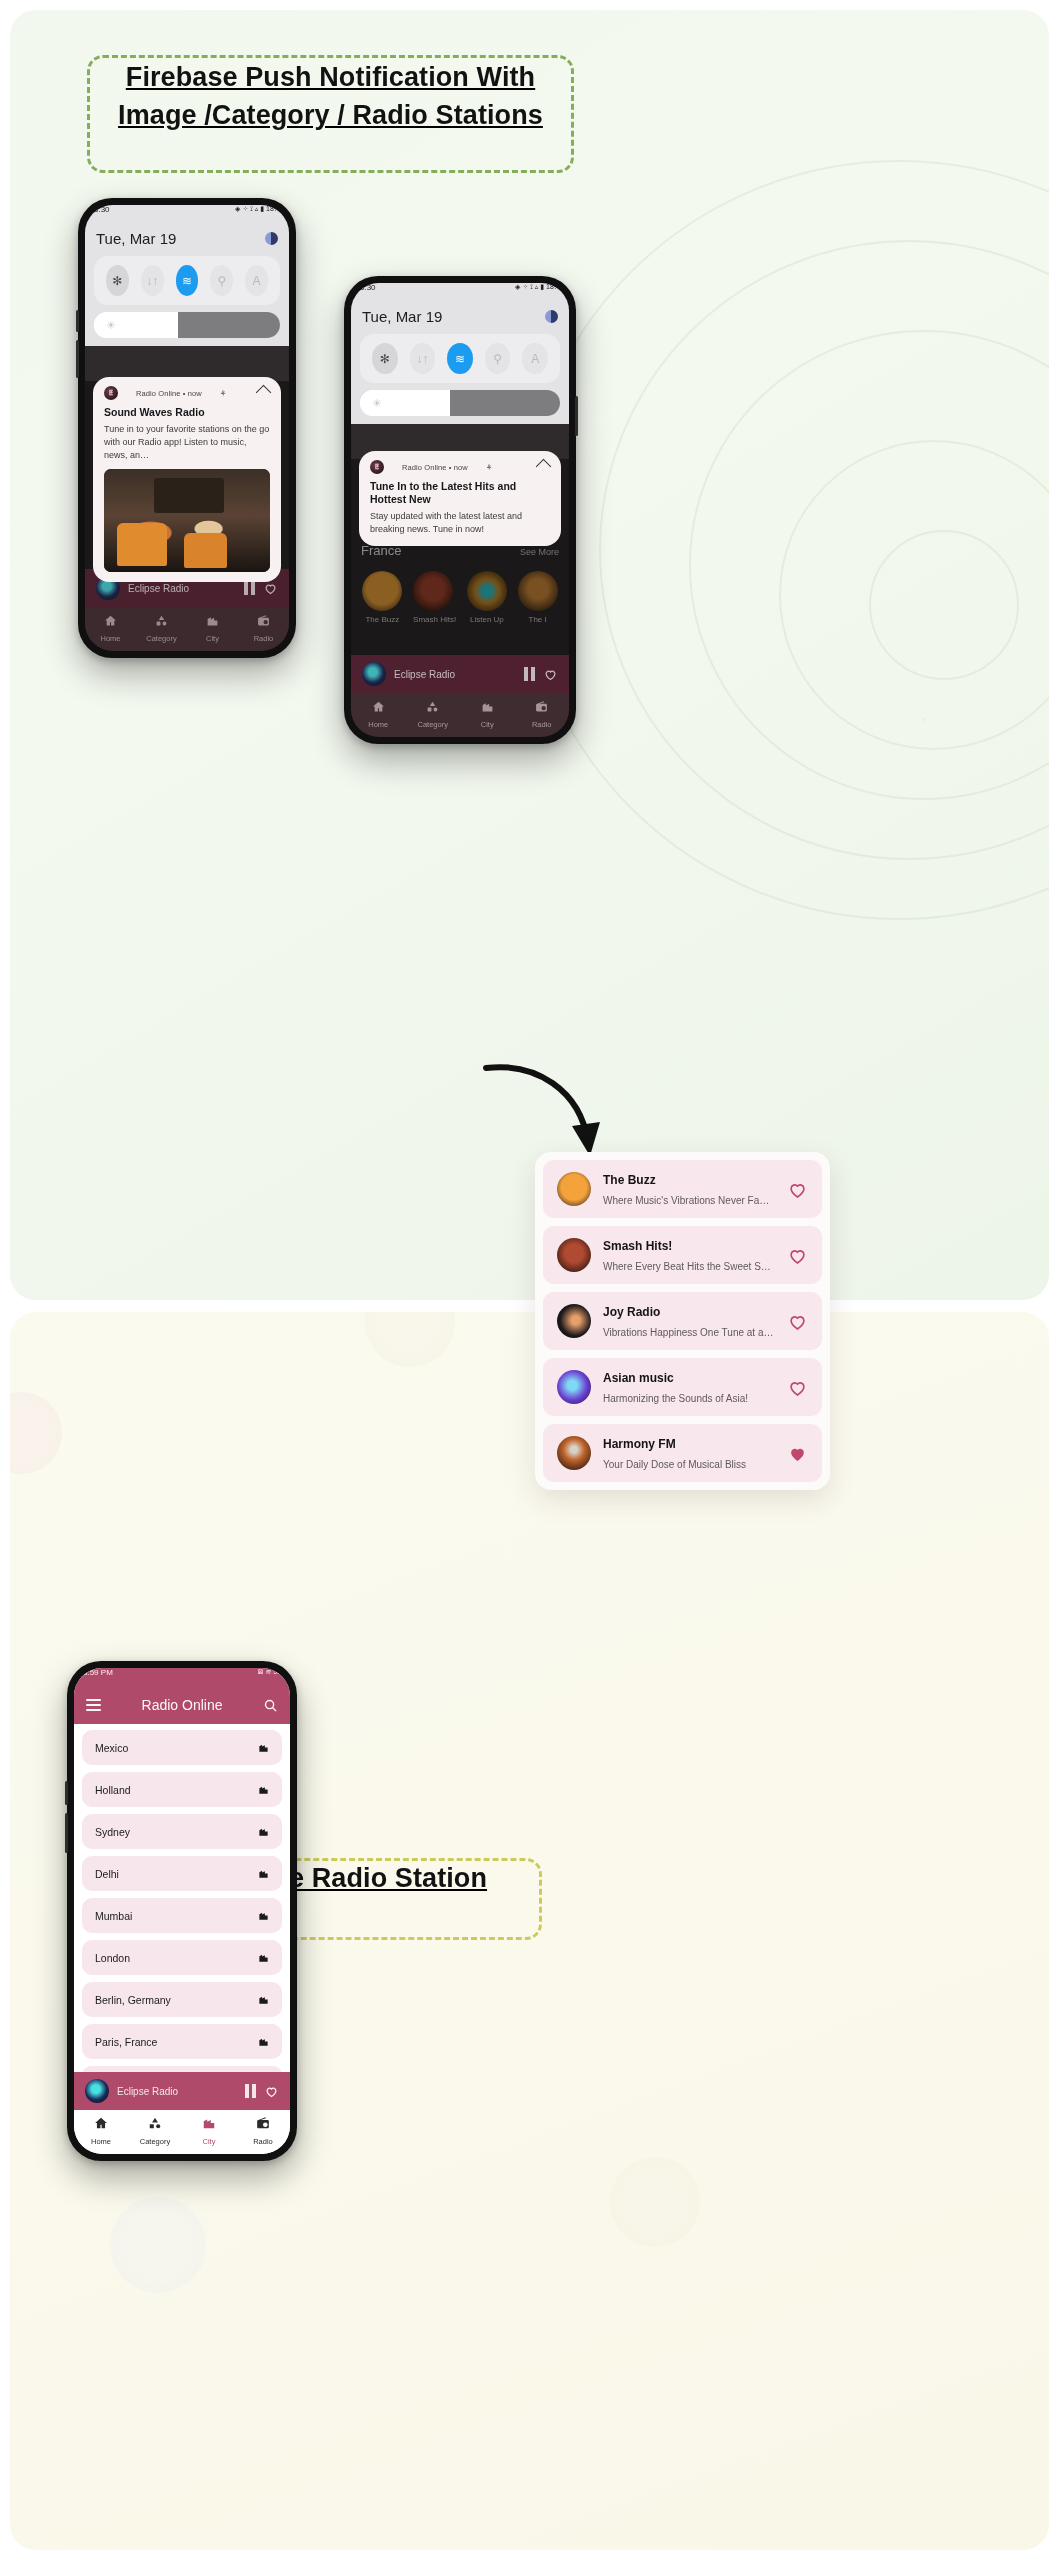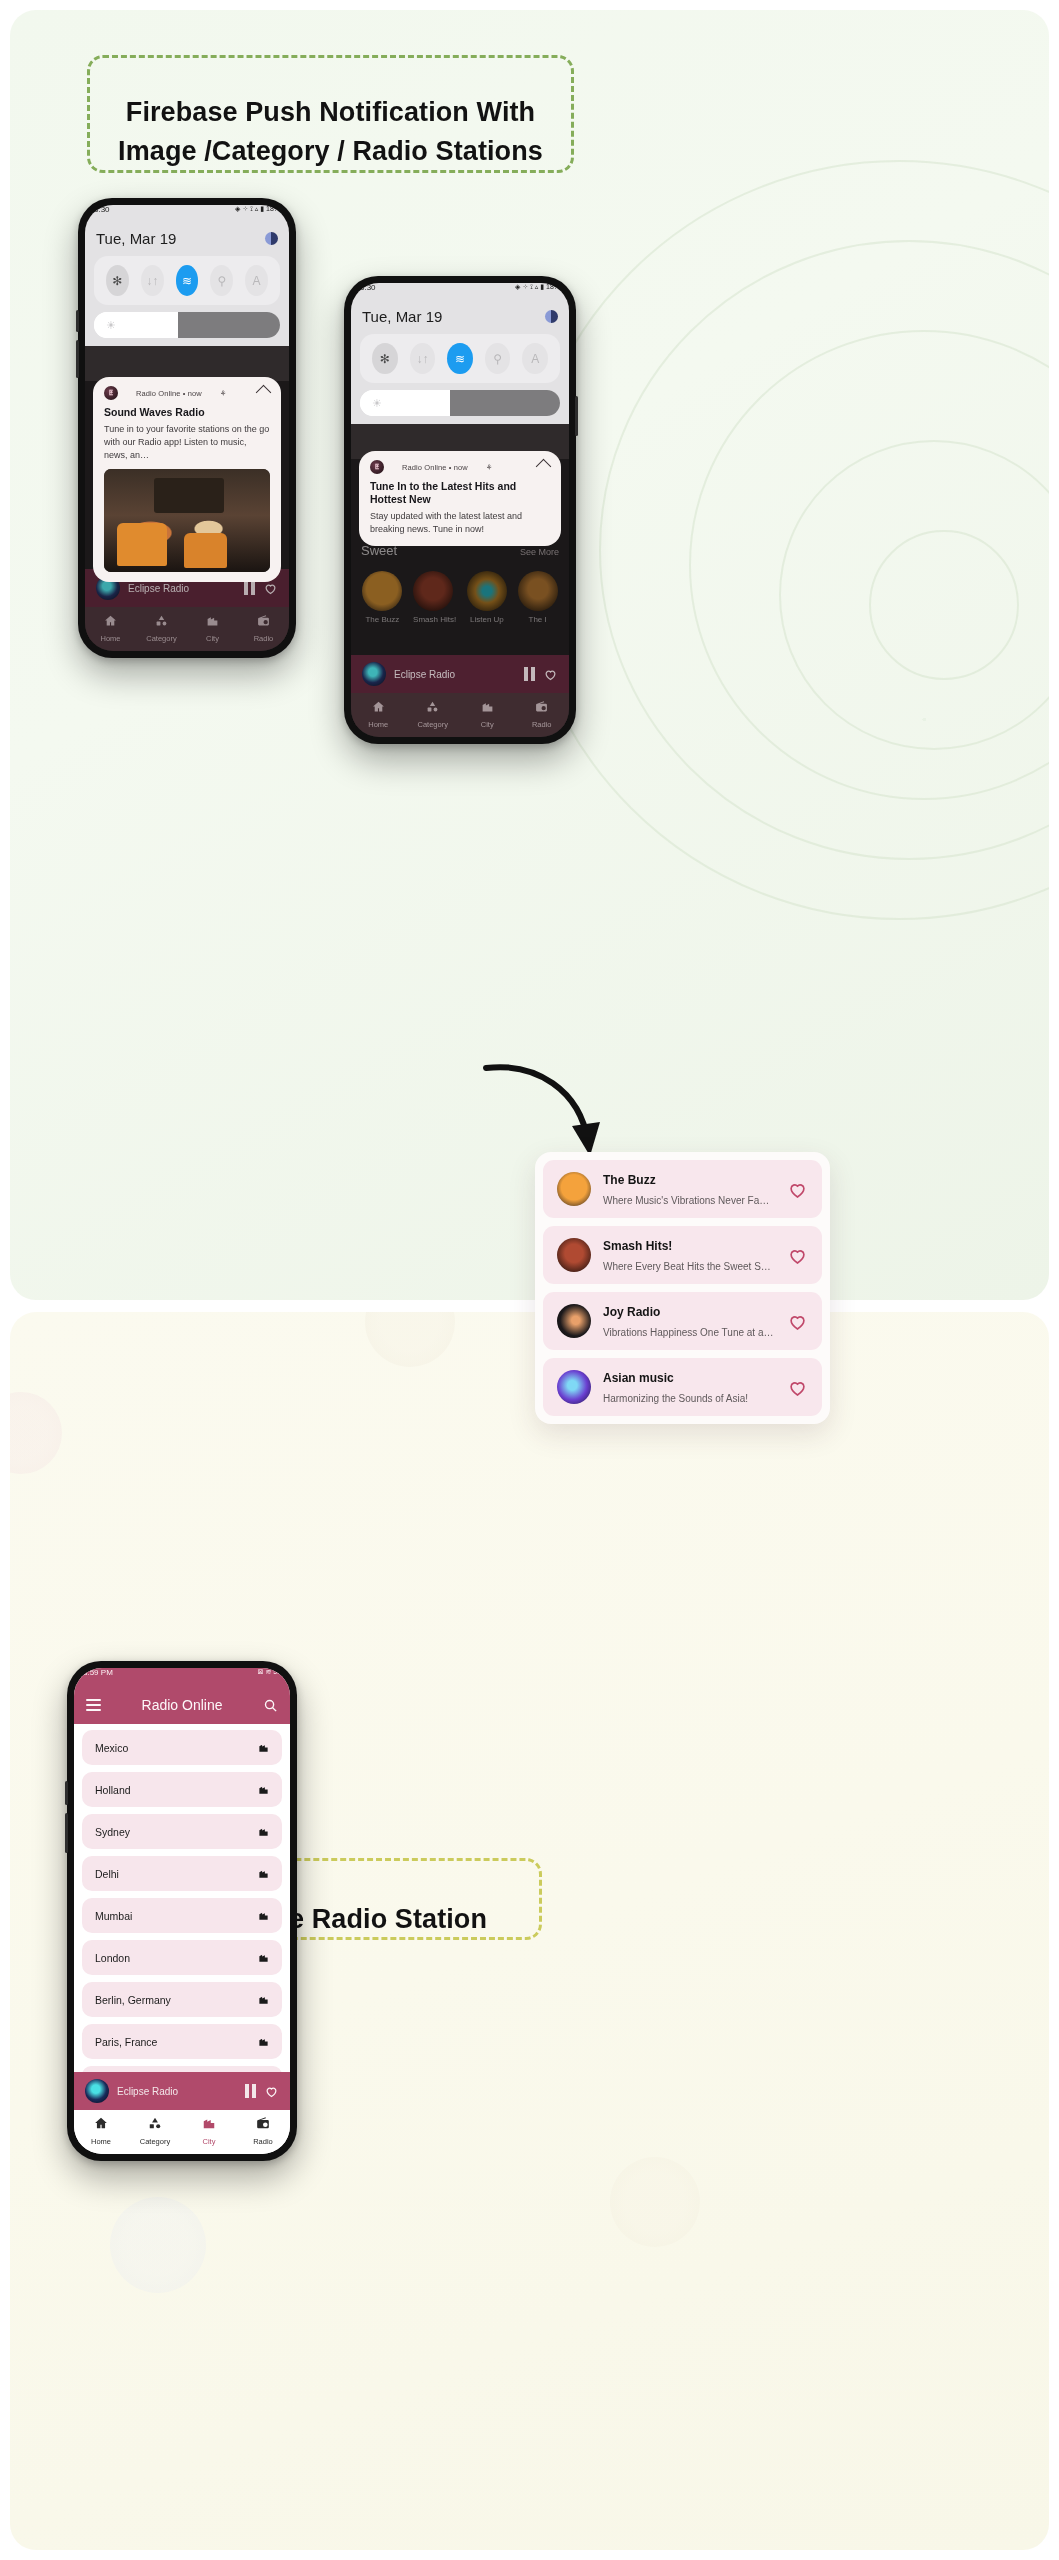--- a/index.html
+++ b/index.html
@@ -38,22 +38,23 @@
     border-radius: 26px;
     background: linear-gradient(160deg,#fbfaef 0%, #faf9ec 50%, #f8f7e8 100%);
     overflow: hidden;
   }
 
   
   .banner {
     position: absolute;
     border: 3px dashed #85ad5a;
     border-radius: 16px;
-    display: flex; align-items: flex-end; justify-content: center;
+    display: flex; align-items: flex-start; justify-content: center;
     text-align: center;
+    text-decoration: underline;
   }
   .banner.b1 { left: 77px; top: 45px; width: 487px; height: 118px; }
   .banner.b2 { left: 117px; top: 546px; width: 415px; height: 82px; border-color: #cbcb5c; }
   .banner h1 {
     font-weight: 700; color: #121212; letter-spacing: .1px;
   }
   .banner.b1 h1 { font-size: 27px; line-height: 1.42; }
   .banner.b2 h1 { font-size: 27px; line-height: 1.3; }
 
   
@@ -379,21 +380,21 @@
             <div class="circ" style="width:38px;height:38px;background:radial-gradient(circle at 50% 45%,#2b6f8a 0 45%,#0b1014 100%);"></div>
             <div class="row-label">Rock music</div>
           </div>
           <div>
             <div class="circ" style="width:38px;height:38px;background:radial-gradient(circle at 50% 45%,#b08a3a 0 45%,#120f0a 100%);"></div>
             <div class="row-label">Ja</div>
           </div>
         </div>
 
         <div class="sec-head" style="position:absolute;left:0;right:0;top:84px;">
-          <span class="t">Sweet</span>
+          <span class="t">France</span>
           <span class="m">See More</span>
         </div>
 
         <div style="position:absolute;left:0;right:0;top:112px;display:flex;justify-content:space-around;padding:0 6px;">
           <div>
             <div class="circ" style="width:40px;height:40px;background:radial-gradient(circle at 50% 45%,#f0a43a 0 52%,#121015 100%);"></div>
             <div class="row-label">The Buzz</div>
           </div>
           <div>
             <div class="circ" style="width:40px;height:40px;background:radial-gradient(circle at 50% 45%,#a4452f 0 38%,#0d0a09 100%);"></div>
@@ -623,15 +624,25 @@
     <div class="scard">
       <span class="ava" style="background:radial-gradient(circle at 45% 45%,#7fd8f5 0 18%,#6a3fd0 55%,#171033 100%);"></span>
       <span class="txt">
         <span class="nm" style="display:block">Asian music</span>
         <span class="sub" style="display:block">Harmonizing the Sounds of Asia!</span>
       </span>
       <svg width="21" height="21" viewBox="0 0 24 24" fill="none" stroke="#c0486a" stroke-width="1.9">
           <path d="M12 20.5s-7.3-4.8-7.3-9.7A4.2 4.2 0 0 1 12 8.1a4.2 4.2 0 0 1 7.3 2.7c0 4.9-7.3 9.7-7.3 9.7z"></path>
         </svg>
     </div>
+    <div class="scard">
+      <span class="ava" style="background:radial-gradient(circle at 50% 40%,#d8d2c8 0 12%,#c0622a 40%,#0a0a10 100%);"></span>
+      <span class="txt">
+        <span class="nm" style="display:block">Harmony FM</span>
+        <span class="sub" style="display:block">Your Daily Dose of Musical Bliss</span>
+      </span>
+      <svg width="21" height="21" viewBox="0 0 24 24" fill="#c0486a">
+          <path d="M12 20.5s-7.3-4.8-7.3-9.7A4.2 4.2 0 0 1 12 8.1a4.2 4.2 0 0 1 7.3 2.7c0 4.9-7.3 9.7-7.3 9.7z"></path>
+        </svg>
+    </div>
   </div>
 
 </div>
 
 </body></html>

